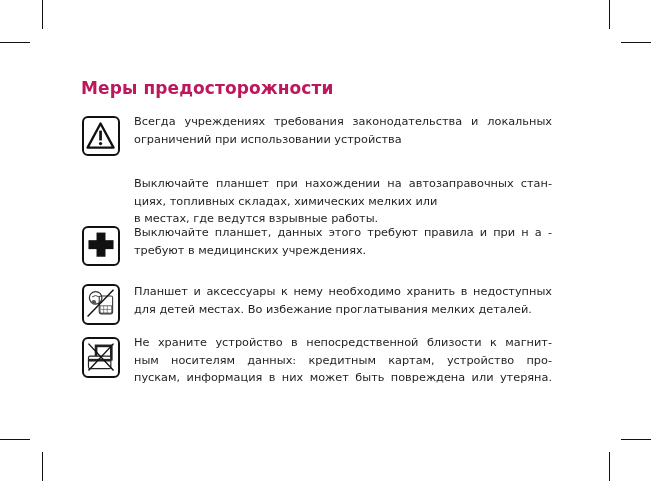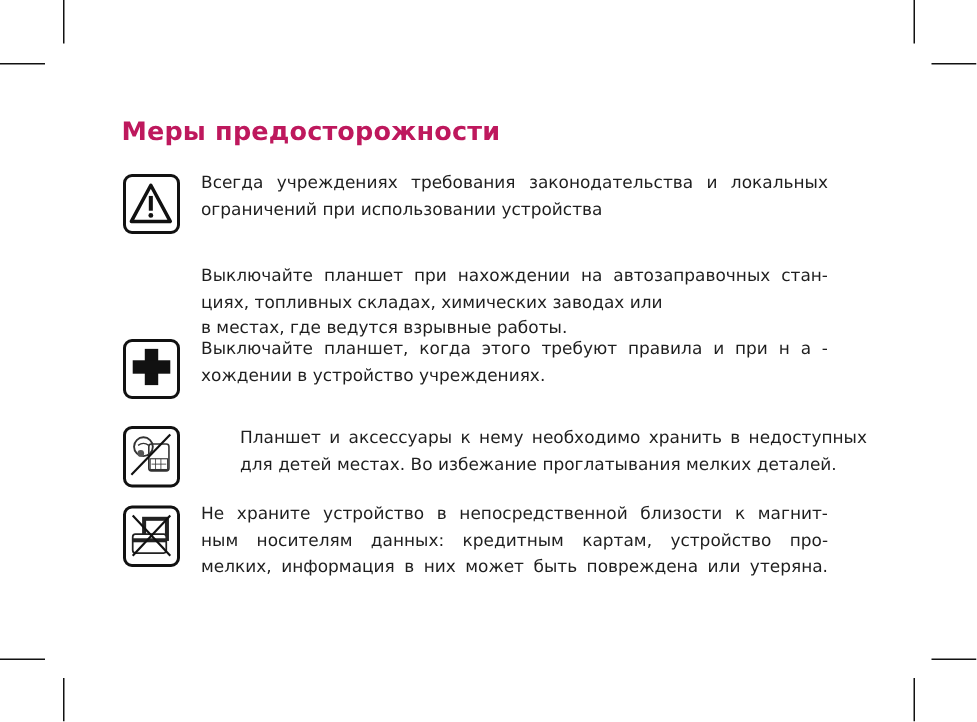--- a/index.html
+++ b/index.html
@@ -38,60 +38,60 @@
     <rect x="17" y="14" width="3" height="11" fill="#111"></rect>
     <circle cx="18.5" cy="28.5" r="1.8" fill="#111"></circle>
   </svg>
 </div>
 <div class="para" style="top:113px;">
   <span class="just">Всегда учреждениях требования законодательства и локальных</span>
   <span class="line">ограничений при использовании устройства</span>
 </div>
 <div class="para" style="top:151px;margin-top:24px;">
   <span class="just">Выключайте планшет при нахождении на автозаправочных стан-</span>
-  <span class="line">циях, топливных складах, химических заводах или</span>
+  <span class="line">циях, топливных складах, химических мелких или</span>
   <span class="line">в местах, где ведутся взрывные работы.</span>
 </div>
 
 <div class="icon" style="top:226px;">
   <svg viewBox="0 0 38 40">
     <rect x="14" y="5" width="10" height="27" fill="#111"></rect>
     <rect x="5" y="13.5" width="28" height="10" fill="#111"></rect>
   </svg>
 </div>
 <div class="para" style="top:224px;">
-  <span class="just">Выключайте планшет, когда этого требуют правила и при н   а   -</span>
-  <span class="line">хождении в устройство учреждениях.</span>
+  <span class="just">Выключайте планшет, данных этого требуют правила и при н   а   -</span>
+  <span class="line">требуют в медицинских учреждениях.</span>
 </div>
 
 <div class="icon" style="top:284px; height:41px;">
   <svg viewBox="0 0 38 41">
     <circle cx="13" cy="13" r="7" fill="none" stroke="#333" stroke-width="1.4"></circle>
     <path d="M9 12 q4 -3 8 0" fill="none" stroke="#333" stroke-width="1"></path>
     <circle cx="11" cy="18" r="2.5" fill="#555"></circle>
     <rect x="17" y="11" width="15" height="20" rx="2" fill="none" stroke="#333" stroke-width="1.2"></rect>
     <rect x="18" y="22" width="13" height="8" fill="none" stroke="#333" stroke-width="0.8"></rect>
     <line x1="19" y1="26" x2="30" y2="26" stroke="#333" stroke-width="0.6"></line>
     <line x1="22" y1="22" x2="22" y2="30" stroke="#333" stroke-width="0.6"></line>
     <line x1="26" y1="22" x2="26" y2="30" stroke="#333" stroke-width="0.6"></line>
     <line x1="33" y1="4" x2="4" y2="34" stroke="#111" stroke-width="1.6"></line>
   </svg>
 </div>
-<div class="para" style="top:283px;margin-left:26px;">
+<div class="para" style="top:283px;">
   <span class="just">Планшет и аксессуары к нему необходимо хранить в недоступных</span>
   <span class="line">для детей местах. Во избежание проглатывания мелких деталей.</span>
 </div>
 
 <div class="icon" style="top:337px; height:41px;">
   <svg viewBox="0 0 38 41">
     <rect x="12" y="6" width="20" height="18" fill="#222"></rect>
     <rect x="15" y="9" width="14" height="12" fill="#fff"></rect>
     <rect x="5" y="19" width="25" height="14" rx="2" fill="#fff" stroke="#222" stroke-width="1.3"></rect>
     <rect x="5" y="22" width="25" height="3" fill="#222"></rect>
     <line x1="5" y1="5" x2="33" y2="35" stroke="#111" stroke-width="1.6"></line>
     <line x1="33" y1="5" x2="5" y2="35" stroke="#111" stroke-width="1.6"></line>
   </svg>
 </div>
 <div class="para" style="top:334px;">
   <span class="just">Не храните устройство в непосредственной близости к магнит-</span>
   <span class="just">ным носителям данных: кредитным картам, устройство про-</span>
-  <span class="just">мелких, информация в них может быть повреждена или утеряна.</span>
+  <span class="just">пускам, информация в них может быть повреждена или утеряна.</span>
 </div>
 
 </body></html>

